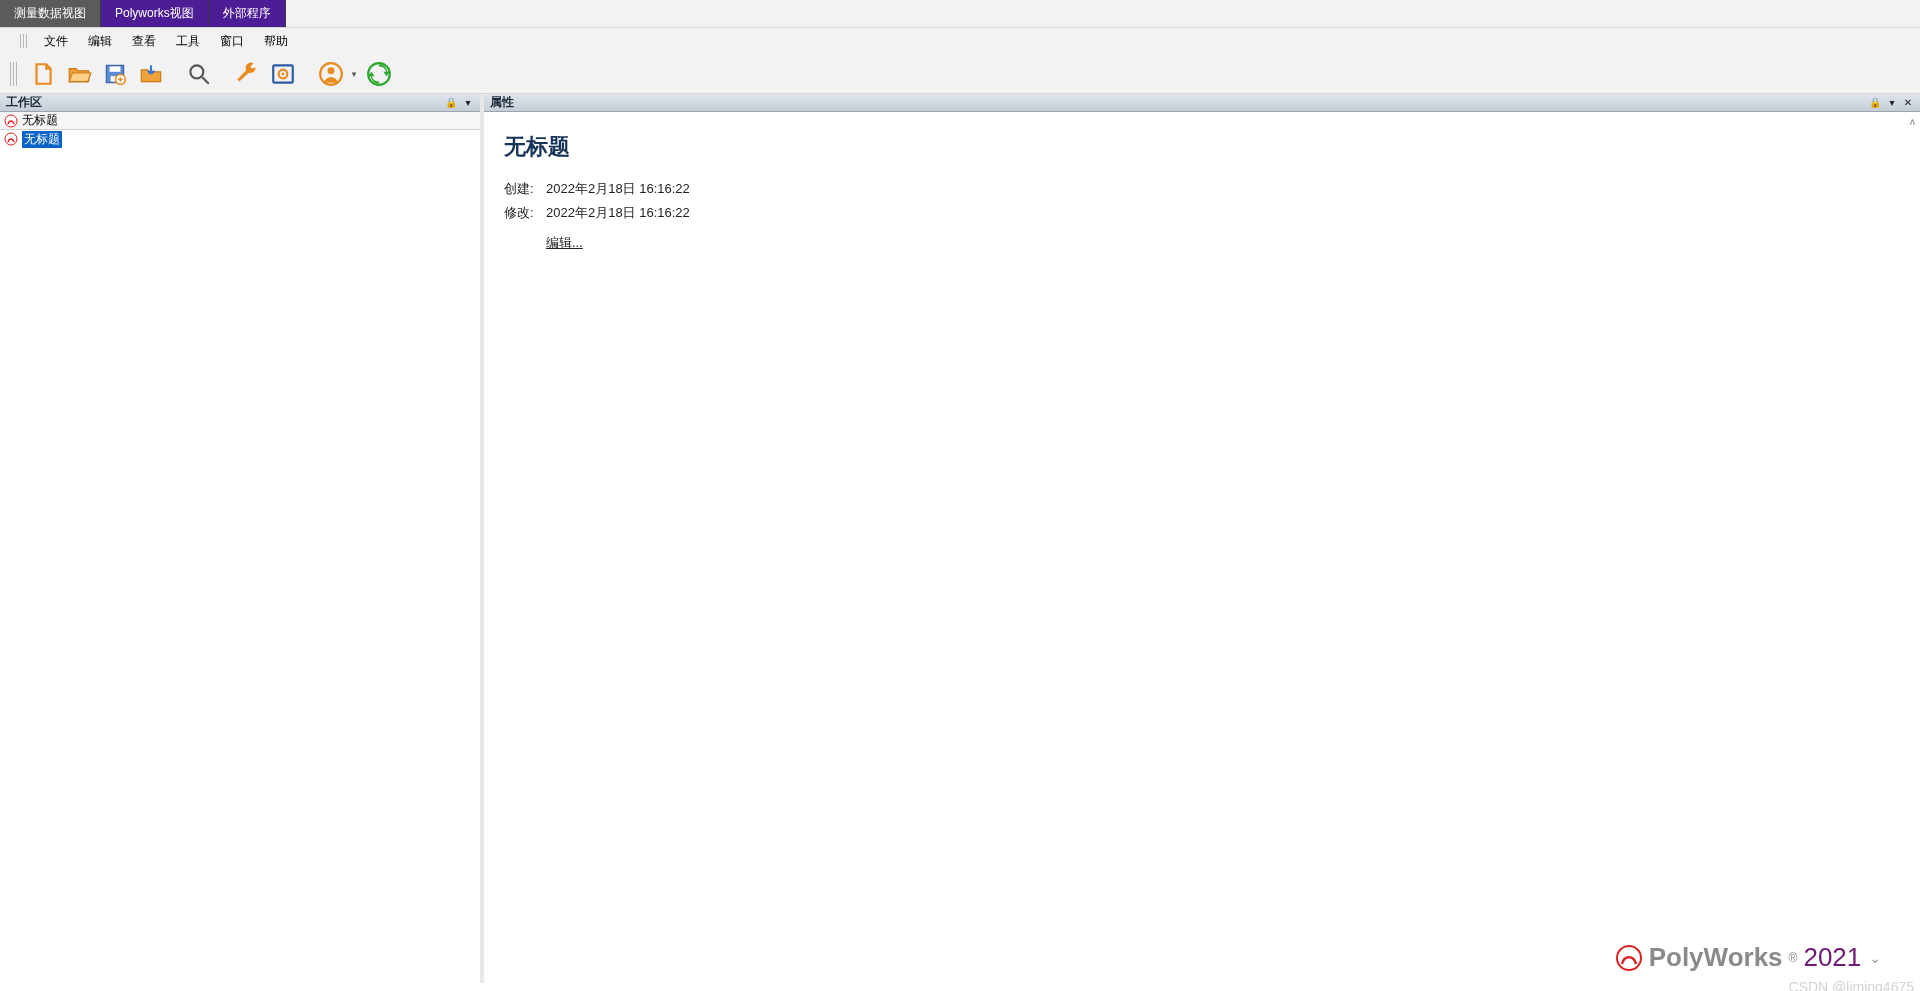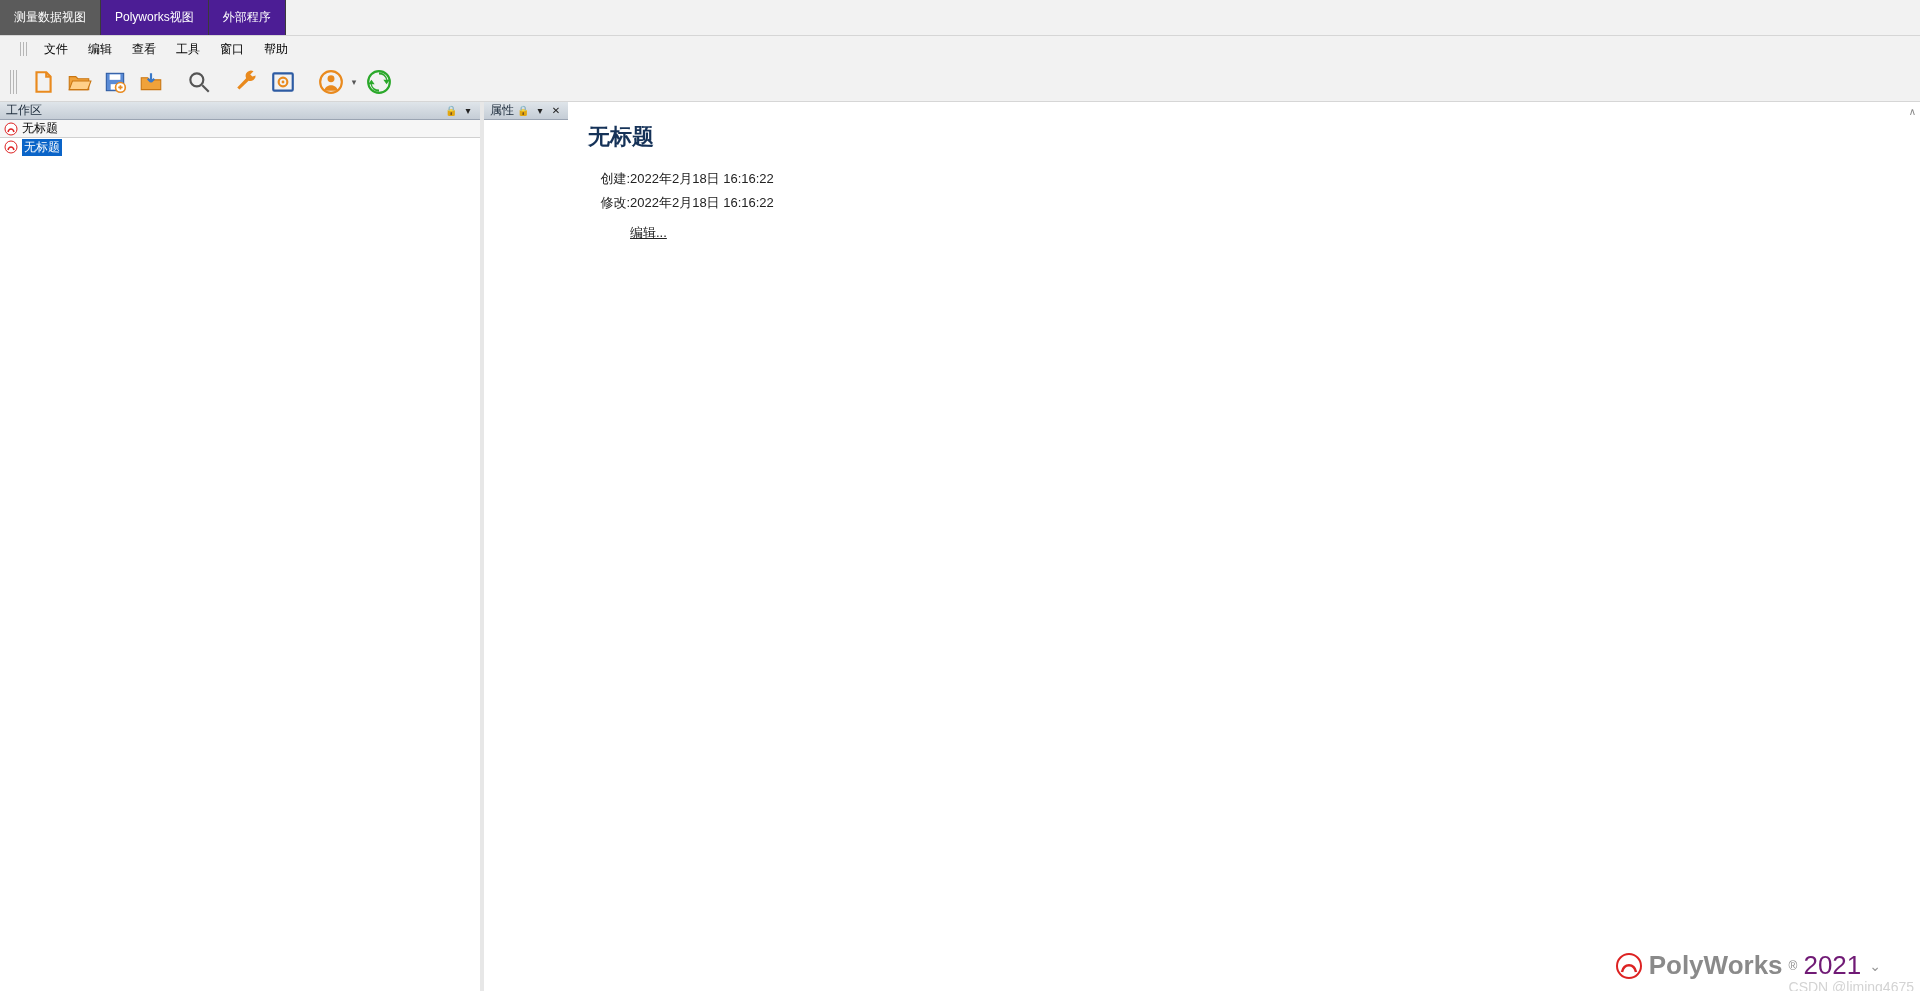--- a/index.html
+++ b/index.html
@@ -1,51 +1,51 @@
 <!DOCTYPE html>
 <html><head>
 <meta charset="utf-8">
 <style>
 * { box-sizing: border-box; margin: 0; padding: 0; font-family: "Microsoft YaHei", Arial, sans-serif; }
 html, body { width: 1920px; height: 991px; background: #fff; overflow: hidden; }
 
 
-.tabstrip { height: 36px; background: #f2f2f2; border-bottom: 1px solid #d6d6d6; display: flex; align-items: stretch; padding: 0; }
+.tabstrip { height: 28px; background: #f2f2f2; border-bottom: 1px solid #d6d6d6; display: flex; align-items: stretch; padding: 0; }
 .tabstrip .tab { color: #fff; background: #4c1d95; font-size: 12px; padding: 0 14px; display: flex; align-items: center; border-right: 1px solid #3a3a3a; cursor: pointer; }
 .tabstrip .tab.sel { background: #5b5b5b; }
 
 .menubar { height: 26px; background: #f2f2f2; display: flex; align-items: center; font-size: 12px; padding-left: 20px; gap: 0; }
 .menubar .grip { width: 8px; height: 14px; background: repeating-linear-gradient(90deg,#b6b6b6 0 1px,transparent 1px 3px); margin-right: 6px; }
 .menubar .mi { padding: 0 10px; cursor: pointer; }
 
 .toolbar { height: 40px; background: #f2f2f2; border-bottom: 1px solid #d6d6d6; display: flex; align-items: center; padding-left: 10px; gap: 2px; }
 .toolbar .grip { width: 8px; height: 24px; background: repeating-linear-gradient(90deg,#b6b6b6 0 1px,transparent 1px 3px); margin-right: 6px; }
 .tbtn { width: 34px; height: 34px; display: flex; align-items: center; justify-content: center; border: 1px solid transparent; border-radius: 2px; cursor: pointer; }
 .tsep { width: 10px; }
 .dd { width: 12px; display: flex; align-items: center; justify-content: center; font-size: 9px; color: #555; cursor: pointer; margin-left: -2px; }
 
 
 .split { display: flex; height: calc(100% - 36px - 26px - 40px); }
 .left { width: 484px; border-right: 4px solid #e7e7e7; position: relative; display: flex; flex-direction: column; }
-.right { flex: 1; display: flex; flex-direction: row; }
+.right { flex: 1; display: flex; flex-direction: column; }
 
 .panelhdr { height: 18px; background: linear-gradient(#dfe5ea,#c5cdd6); border-bottom: 1px solid #9aa4b2; display: flex; align-items: center; font-size: 12px; color: #1b2a3a; padding: 0 6px; }
-.panelhdr .title { flex: 1; }
+.panelhdr .title { flex: 1; font-weight: bold; }
 .hdicon { width: 12px; height: 12px; margin-left: 4px; cursor: pointer; display: flex; align-items: center; justify-content: center; font-size: 10px; color: #222; }
 
 .tree { flex: 1; background: #fff; font-size: 12px; overflow: auto; }
 .trow { height: 18px; display: flex; align-items: center; padding-left: 4px; gap: 4px; cursor: pointer; }
 .trow.root { border-bottom: 1px solid #d0d0d0; background: #f6f6f6; }
 .trow.selected span.lbl { background: #0a64c8; color: #fff; padding: 0 2px; }
 .picon { width: 14px; height: 14px; display: inline-flex; align-items: center; justify-content: center; }
 
 .props { flex: 1; padding: 20px 20px 10px 20px; background: #fff; overflow: auto; position: relative; }
 .props h1 { font-size: 22px; font-weight: 700; color: #153258; margin-bottom: 18px; }
 .prow { display: flex; align-items: flex-start; font-size: 13px; color: #222; margin-bottom: 6px; }
-.prow .k { width: 42px; text-align: right; }
+.prow .k { width: 42px; }
 .prow .v { flex: 1; }
 .notesbox { flex: 1; border: 1px solid #cfcfcf; height: 28px; border-radius: 1px; background: #fff; }
 .editlink { margin-left: 42px; font-size: 13px; color: #222; text-decoration: underline; cursor: pointer; display: inline-block; margin-top: 6px; }
 
 .scrollbtn { position: absolute; right: 4px; top: 4px; font-size: 10px; color: #888; cursor: pointer; }
 
 .brand { position: absolute; right: 39px; bottom: 10px; display: flex; align-items: center; gap: 6px; font-size: 26px; color: #9d9d9d; font-weight: 400; }
 .brand .yr { color: #701a75; font-weight: 300; }
 .brand .pw { font-weight: 600; color: #8a8a8a; }
 .brand .logo { width: 28px; height: 28px; }

